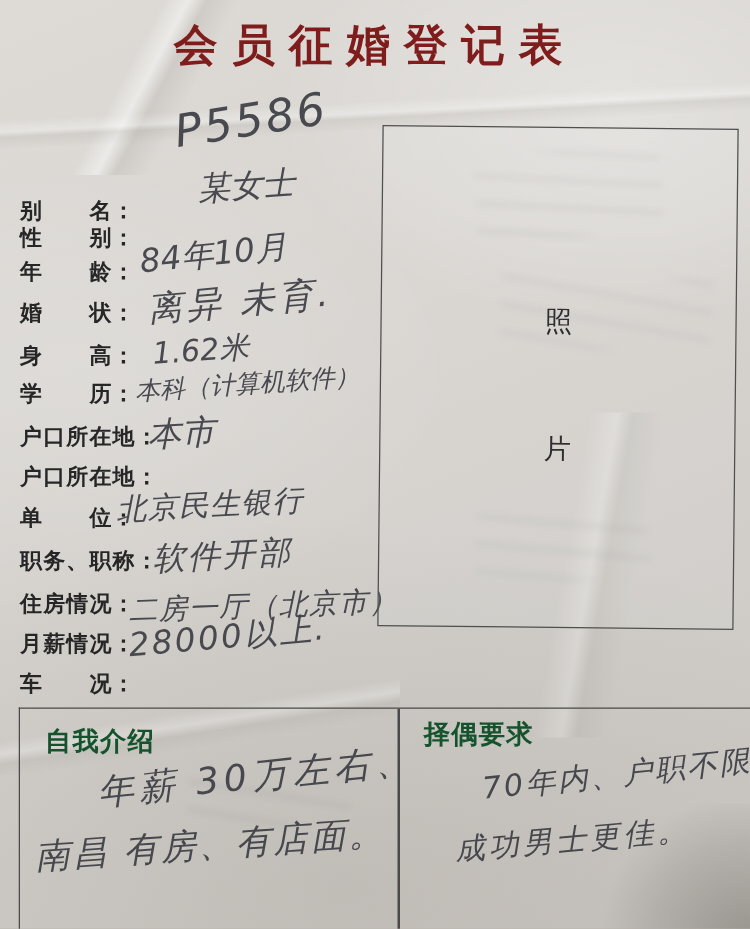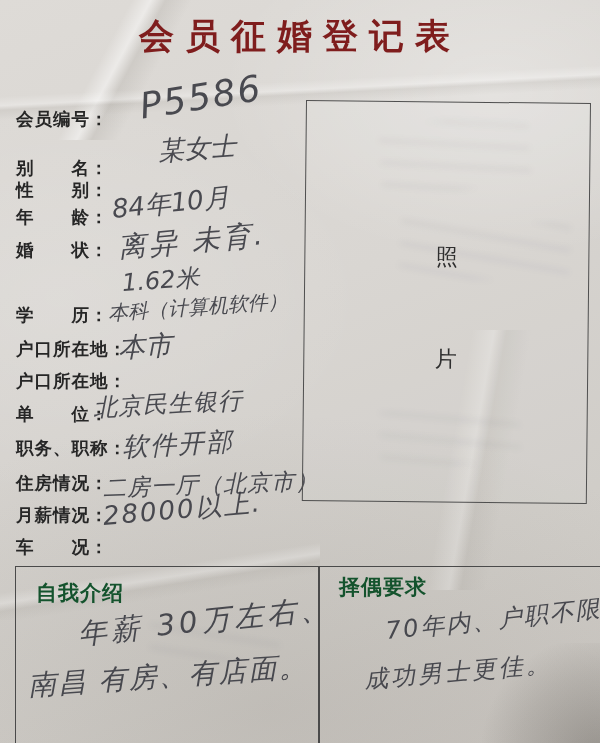--- a/index.html
+++ b/index.html
@@ -100,25 +100,25 @@
   <div class="crease c3"></div>
   <div class="crease c4"></div>
   <div class="bleed b1"></div>
   <div class="bleed b2"></div>
   <div class="bleed b3"></div>
   <div class="bleed b4"></div>
   <div class="corner-curl"></div>
 
   <div class="title">会员征婚登记表</div>
 
-  <div class="row r1"><span class="lbl">会员编号：</span></div>
   <div class="row r2"><span class="lbl">别　　名：</span></div>
   <div class="row r3"><span class="lbl">性　　别：</span></div>
   <div class="row r4"><span class="lbl">年　　龄：</span></div>
   <div class="row r5"><span class="lbl">婚　　状：</span></div>
+  <div class="row r6"><span class="lbl">身　　高：</span></div>
   <div class="row r7"><span class="lbl">学　　历：</span></div>
   <div class="row r8"><span class="lbl">户口所在地：</span></div>
   <div class="row r9"><span class="lbl">户口所在地：</span></div>
   <div class="row r10"><span class="lbl">单　　位：</span></div>
   <div class="row r11"><span class="lbl">职务、职称：</span></div>
   <div class="row r12"><span class="lbl">住房情况：</span></div>
   <div class="row r13"><span class="lbl">月薪情况：</span></div>
   <div class="row r14"><span class="lbl">车　　况：</span></div>
 
   <div class="hw v1">P5586</div>

